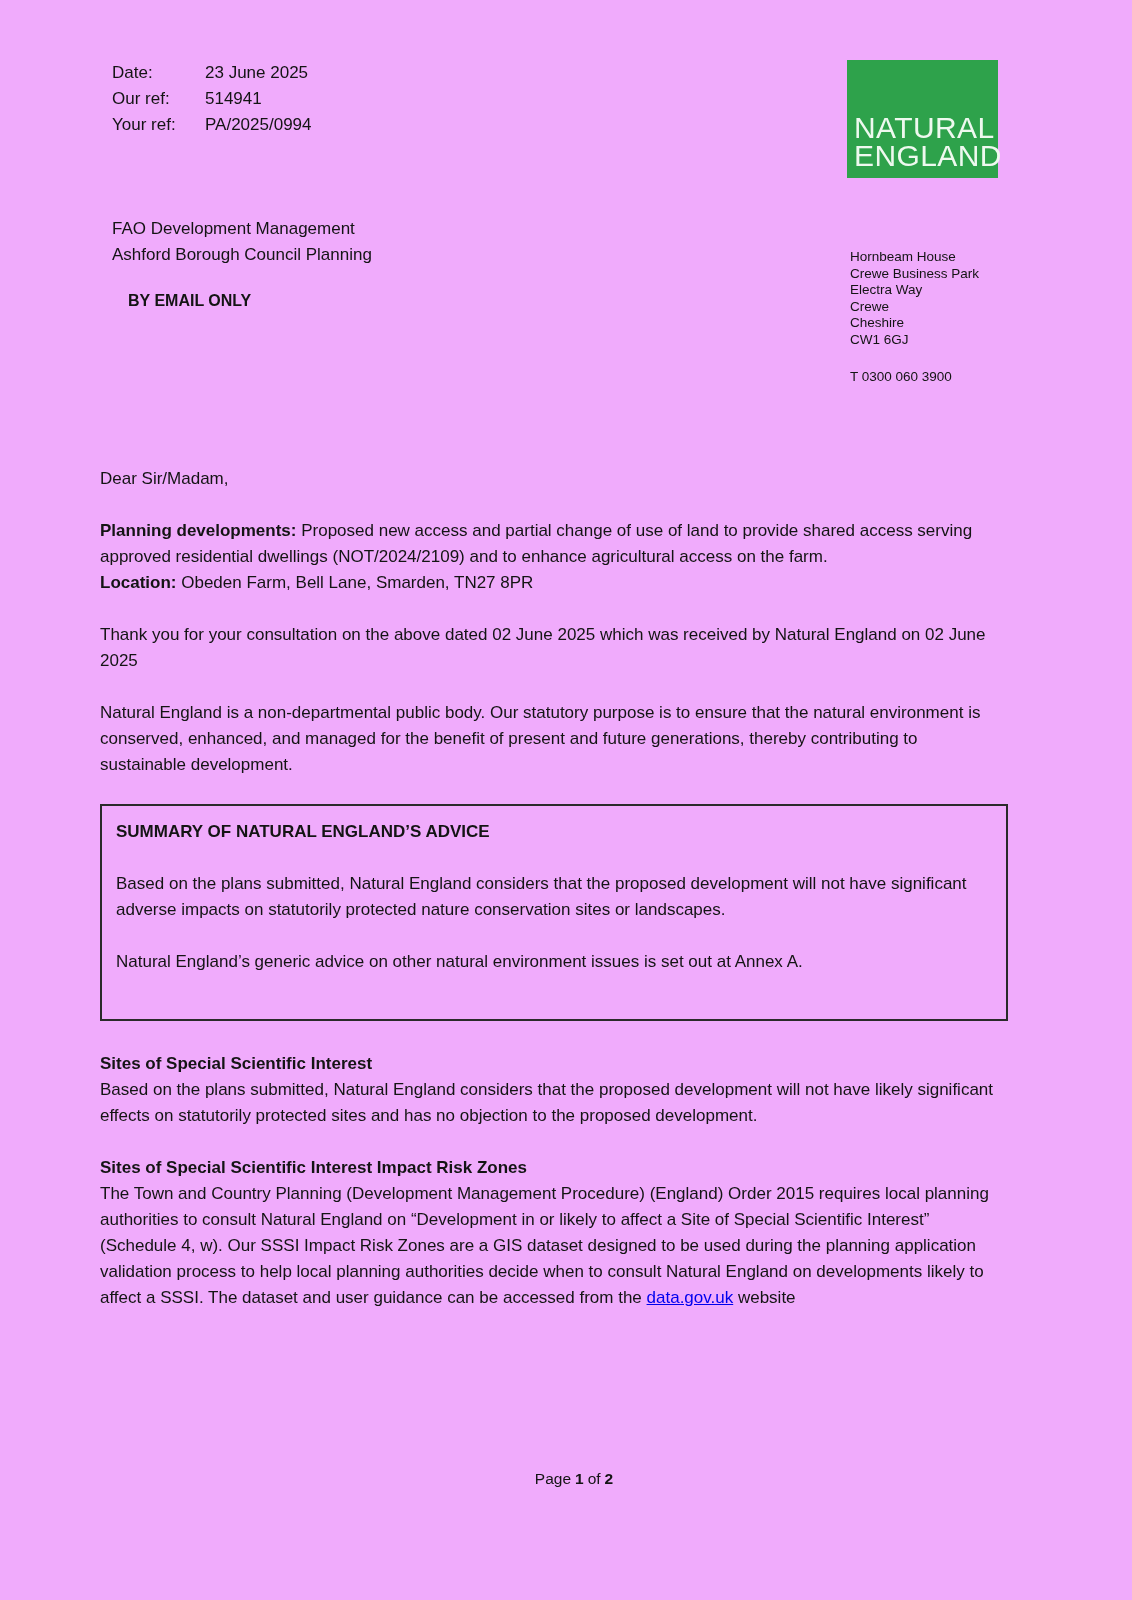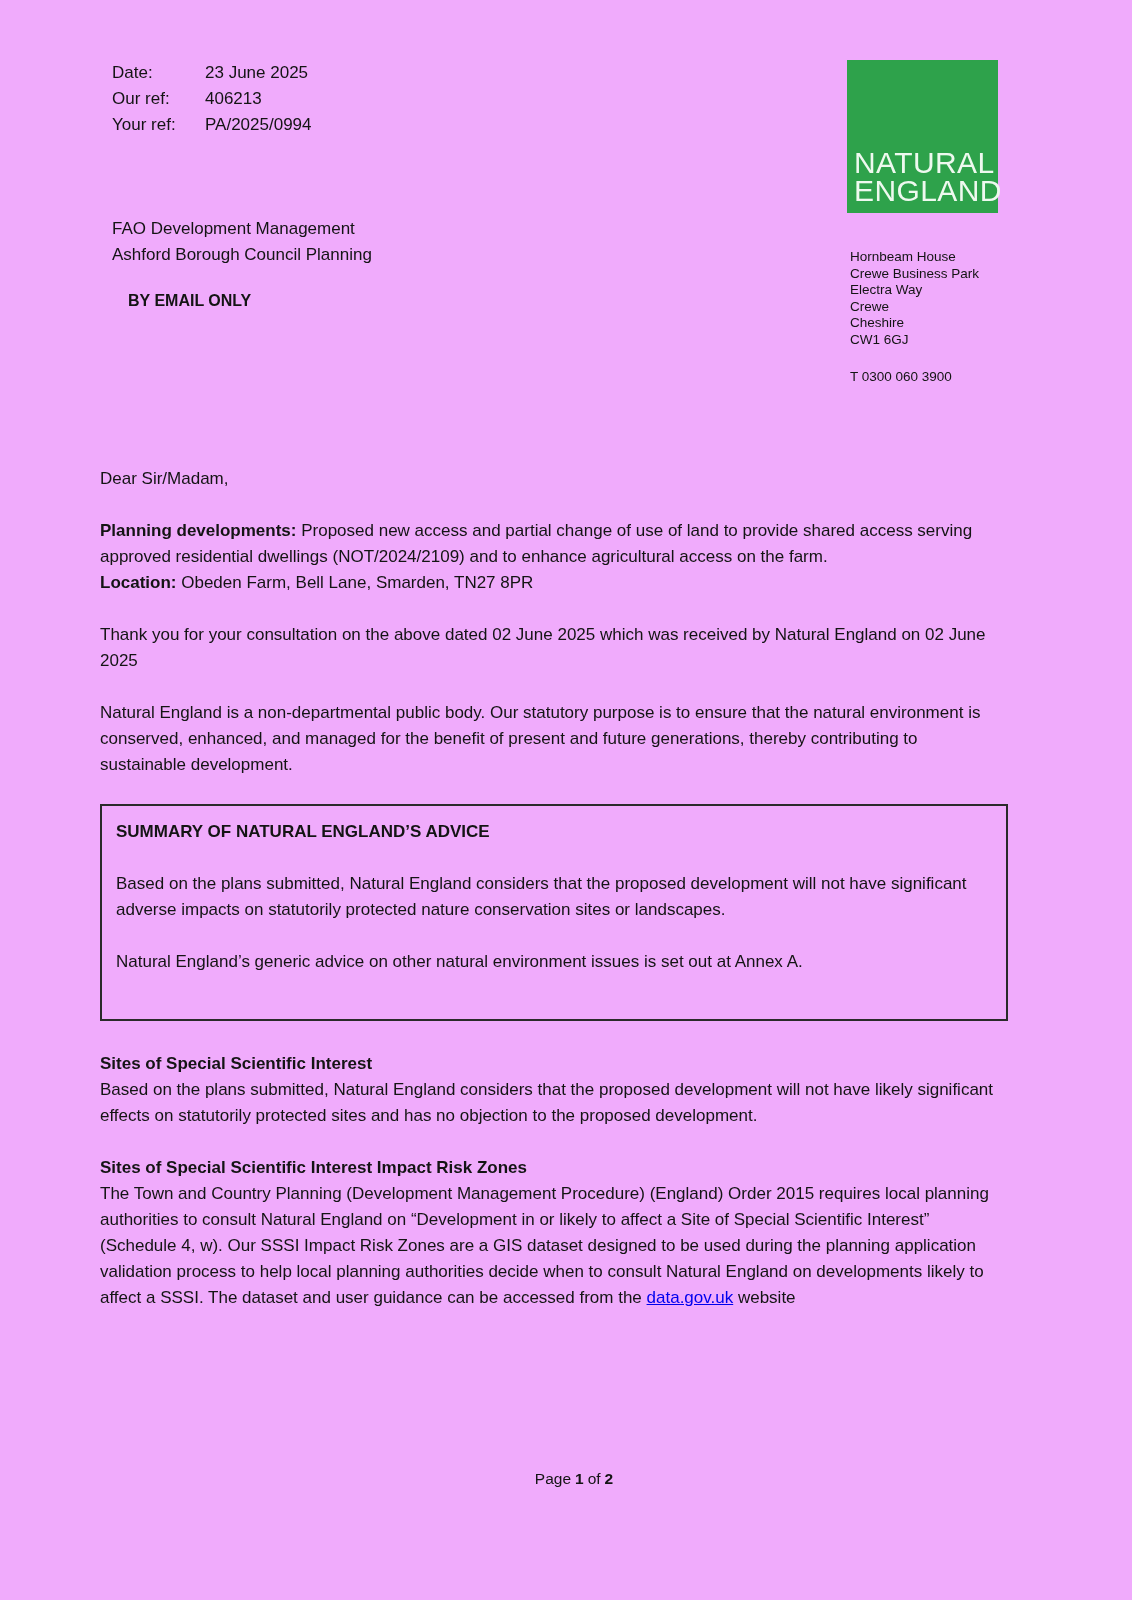--- a/index.html
+++ b/index.html
@@ -22,21 +22,21 @@
     top: 60px;
   }
   .ref-row { display: flex; }
   .ref-label { width: 93px; }
   
   .logo {
     position: absolute;
     left: 847px;
     top: 60px;
     width: 151px;
-    height: 153px;
+    height: 118px;
     background: #2ea24b;
     display: flex;
     align-items: flex-end;
   }
   .logo-text {
     padding: 0 4px 8px 7px;
     color: #eef9ef;
     font-size: 30px;
     line-height: 28px;
     letter-spacing: 0.4px;
@@ -108,21 +108,21 @@
 
 <div class="page">
 
   <div class="refs">
     <div class="ref-row">
       <div class="ref-label">Date:</div>
       <div class="ref-value">23 June 2025</div>
     </div>
     <div class="ref-row">
       <div class="ref-label">Our ref:</div>
-      <div class="ref-value">406213</div>
+      <div class="ref-value">514941</div>
     </div>
     <div class="ref-row">
       <div class="ref-label">Your ref:</div>
       <div class="ref-value">PA/2025/0994</div>
     </div>
   </div>
 
   <div class="logo" style="background: rgb(46, 162, 75);">
     <div class="logo-text">
       <div>NATURAL</div>

